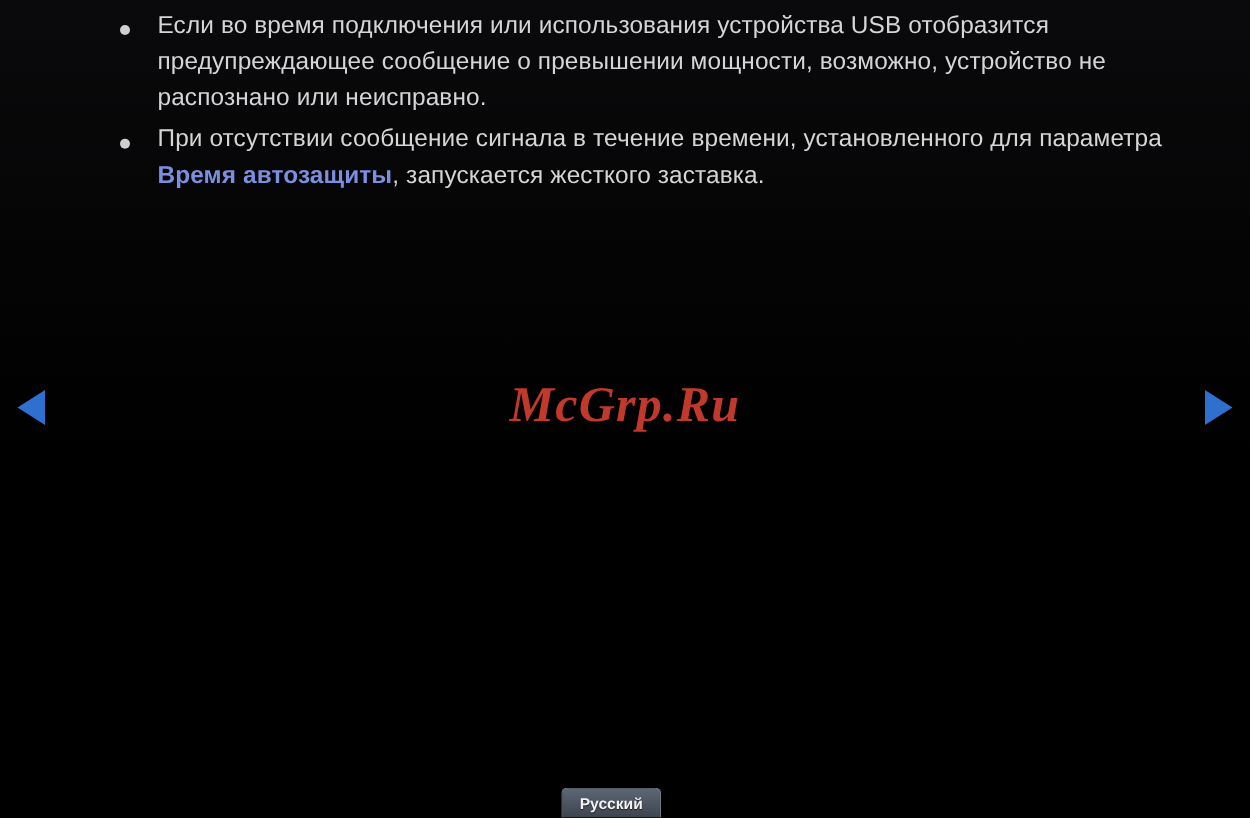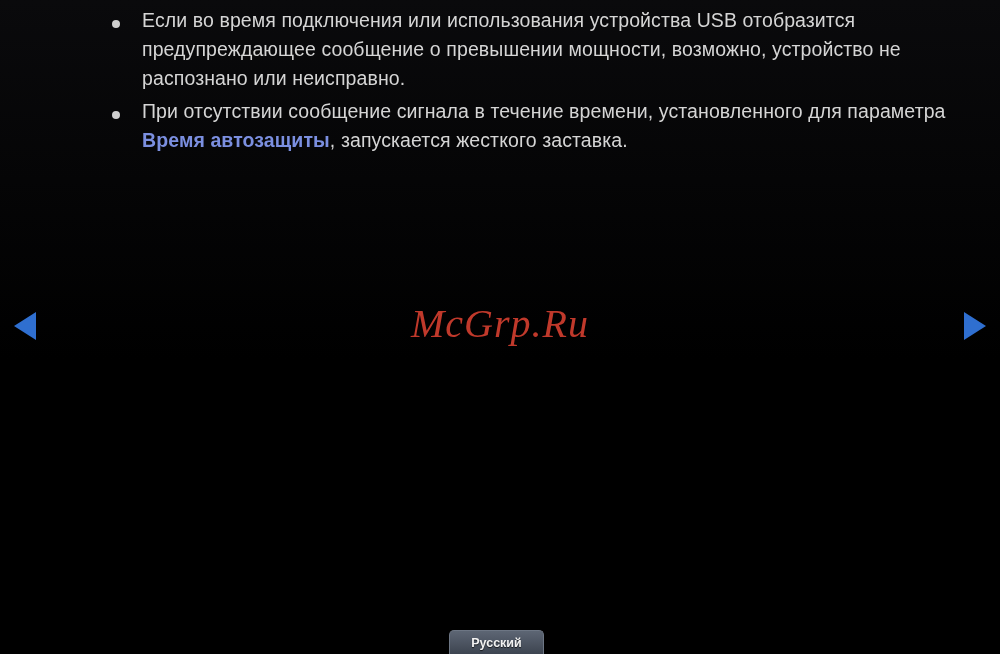--- a/index.html
+++ b/index.html
@@ -17,21 +17,21 @@
   }
   .page {
     position: absolute;
     inset: 0;
     background: linear-gradient(180deg, #0a0a0c 0%, #000000 55%, #000000 100%);
   }
 
   
   .notes {
     position: absolute;
-    left: 112px;
+    left: 96px;
     top: 6px;
     width: 840px;
   }
   .note {
     display: flex;
     align-items: flex-start;
     margin-bottom: 4px;
   }
   .bullet {
     flex: 0 0 auto;
@@ -64,21 +64,21 @@
 
   
   .watermark {
     position: absolute;
     left: 0;
     top: 300px;
     width: 1000px;
     text-align: center;
     font-family: "Liberation Serif", serif;
     font-style: italic;
-    font-weight: normal;
+    font-weight: bold;
     font-size: 40px;
     color: #c0392b;
     letter-spacing: 1px;
   }
 
   
   .arrow {
     position: absolute;
     top: 312px;
     width: 0;
@@ -96,21 +96,21 @@
     border-top: 14px solid transparent;
     border-bottom: 14px solid transparent;
     border-left: 22px solid #2f6fd0;
   }
 
   
   .lang-tab {
     position: absolute;
     left: 449px;
     top: 630px;
-    width: 95px;
+    width: 80px;
     height: 24px;
     border-radius: 5px 5px 0 0;
     background: linear-gradient(180deg, #5d6674 0%, #3d4450 100%);
     border: 1px solid #6d7684;
     border-bottom: none;
     box-sizing: border-box;
     display: flex;
     align-items: center;
     justify-content: center;
     font-size: 12.5px;

